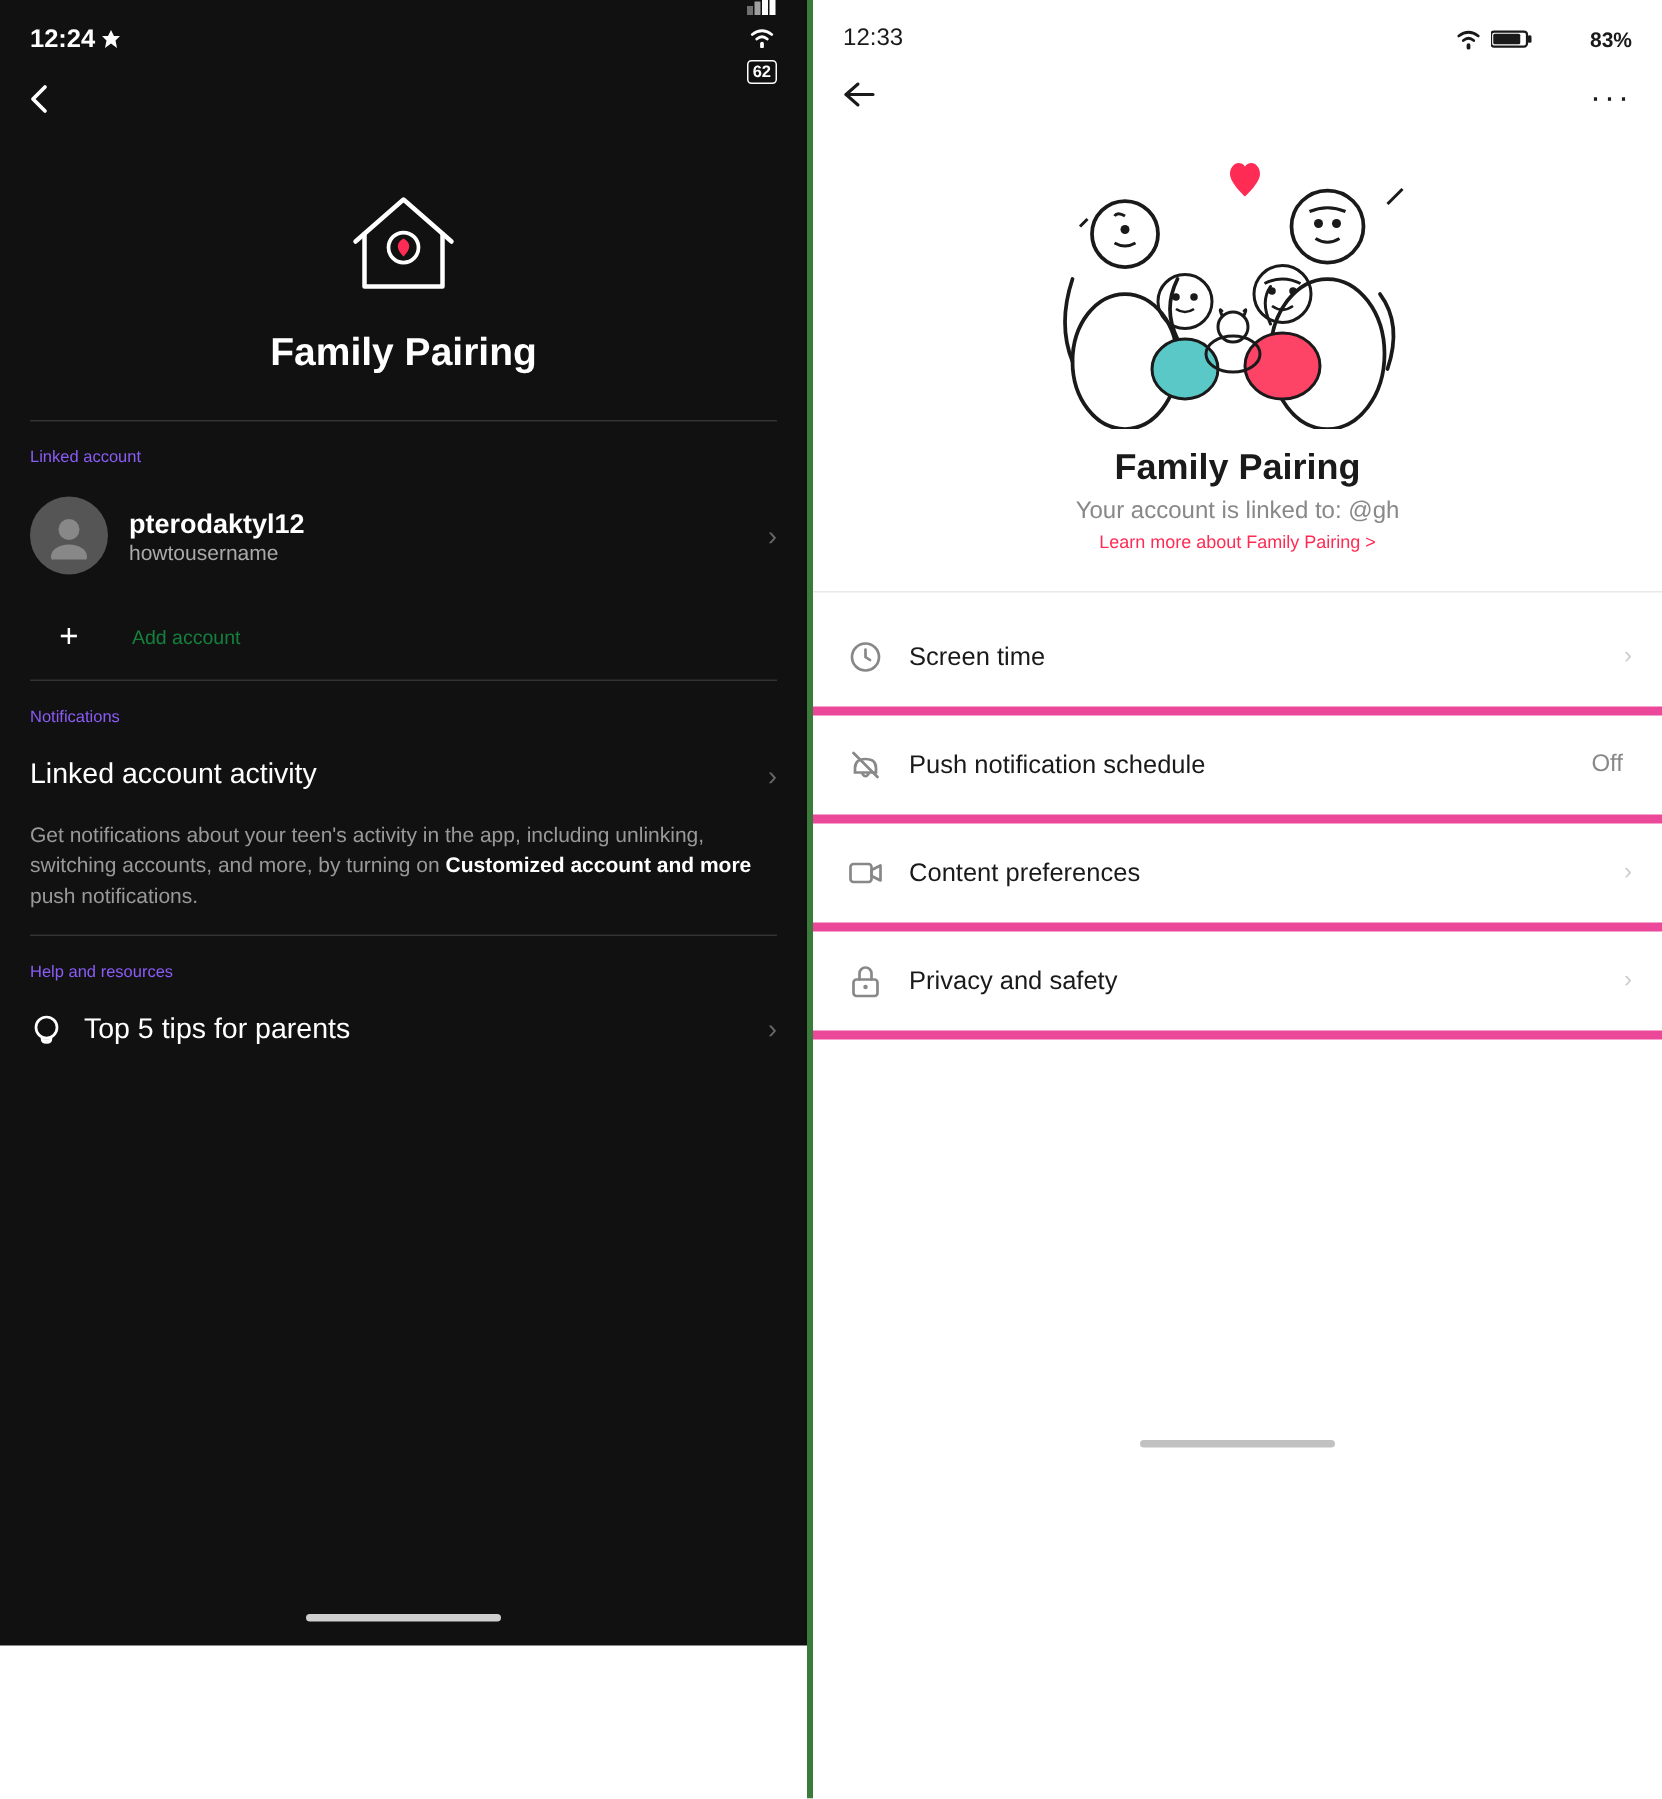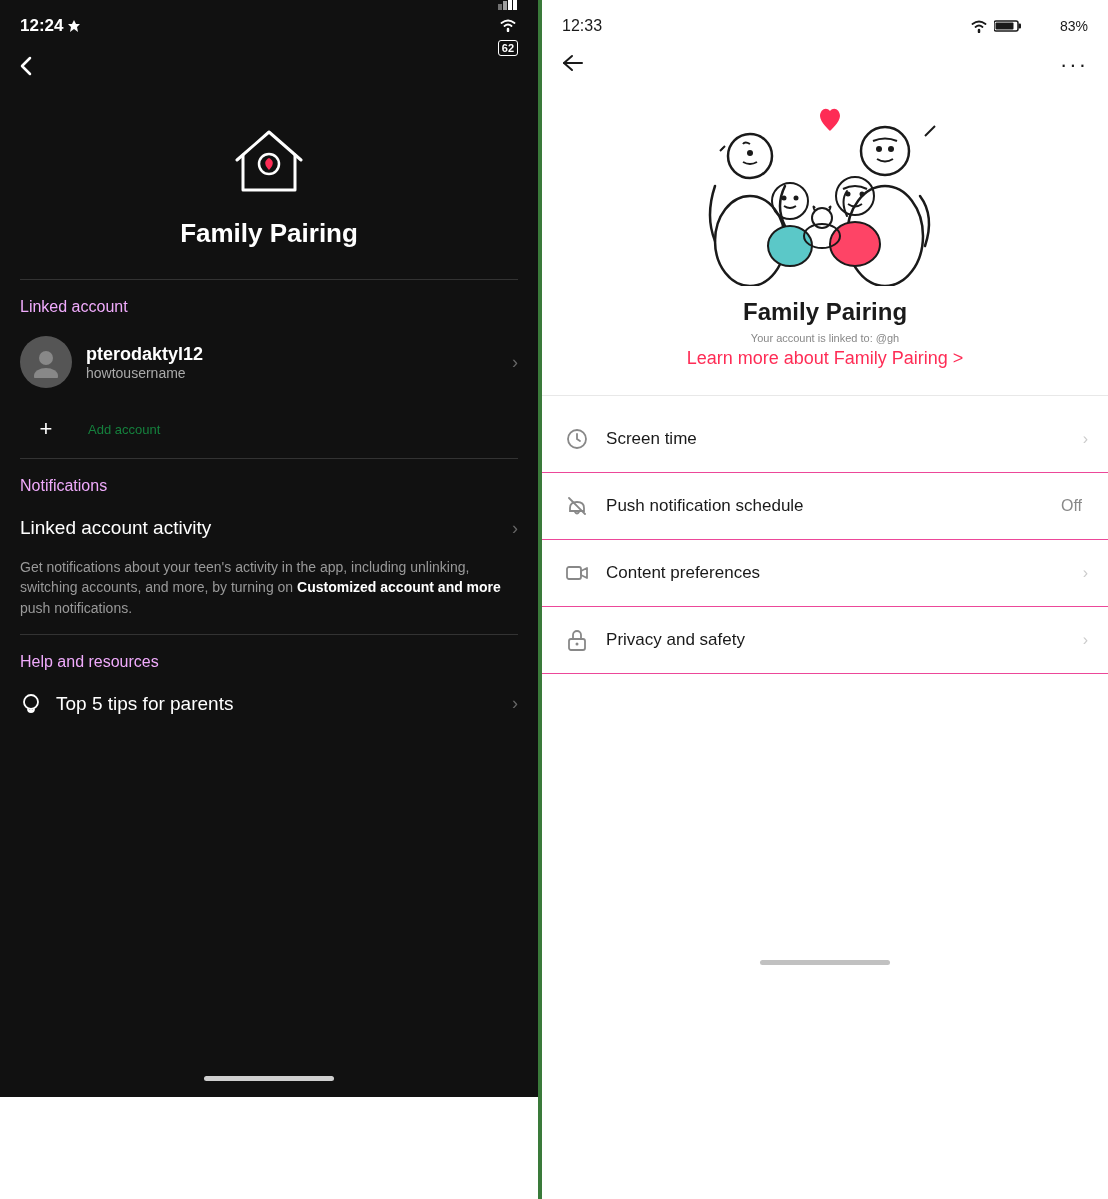--- a/index.html
+++ b/index.html
@@ -67,22 +67,22 @@
       text-align: center;
     }
 
     .divider {
       height: 1px;
       background: #333;
       margin: 0 20px;
     }
 
     .section-label {
-      font-size: 16px;
-      color: #f0abfc;
+      font-size: 11px;
+      color: #8b5cf6;
       padding: 18px 20px 8px;
       font-weight: 400;
     }
 
     .linked-account-item {
       display: flex;
       align-items: center;
       padding: 12px 20px;
       cursor: pointer;
     }
@@ -242,44 +242,44 @@
       margin-bottom: 12px;
     }
     .right-title {
       font-size: 24px;
       font-weight: 700;
       color: #1a1a1a;
       text-align: center;
       margin-bottom: 6px;
     }
     .right-subtitle {
-      font-size: 11px;
+      font-size: 16px;
       color: #888;
       text-align: center;
       margin-bottom: 4px;
     }
     .learn-more-link {
-      font-size: 18px;
+      font-size: 12px;
       color: #fe2c55;
       text-align: center;
       font-weight: 500;
       cursor: pointer;
     }
 
     .right-divider {
       height: 1px;
       background: #e8e8e8;
       margin: 10px 0;
     }
 
     .menu-item {
       display: flex;
       align-items: center;
       padding: 18px 20px;
-      border-bottom: 1px solid #ec4899;
+      border-bottom: 6px solid #ec4899;
       cursor: pointer;
     }
     .menu-icon {
       width: 30px;
       height: 30px;
       display: flex;
       align-items: center;
       justify-content: center;
       margin-right: 14px;
       color: #666;
@@ -437,21 +437,21 @@
         <path d="M9 11 Q9 13 9 13" stroke="#1a1a1a" stroke-width="2.5" fill="none" stroke-linecap="round"></path>
         <path d="M5.5 8 Q9 5 12.5 8" stroke="#1a1a1a" stroke-width="1.8" fill="none" stroke-linecap="round"></path>
         <path d="M2.5 5 Q9 0 15.5 5" stroke="#1a1a1a" stroke-width="1.8" fill="none" stroke-linecap="round"></path>
       </svg>
 
       <svg width="28" height="14" viewBox="0 0 28 14">
         <rect x="0" y="2" width="24" height="10" rx="2" stroke="#1a1a1a" stroke-width="1.5" fill="none"></rect>
         <rect x="24.5" y="4.5" width="2.5" height="5" rx="1" fill="#1a1a1a"></rect>
         <rect x="1.5" y="3.5" width="18" height="7" rx="1" fill="#1a1a1a"></rect>
       </svg>
-      <span style="font-size:14px;font-weight:400;margin-left:32px;">83%</span>
+      <span style="font-size:14px;font-weight:700;margin-left:32px;">83%</span>
     </div>
   </div>
 
   <div class="right-header">
     <div>
       <svg width="22" height="18" viewBox="0 0 22 18">
         <path d="M10 2L2 9L10 16" stroke="#1a1a1a" stroke-width="2" fill="none" stroke-linecap="round" stroke-linejoin="round"></path>
         <line x1="2" y1="9" x2="20" y2="9" stroke="#1a1a1a" stroke-width="2" stroke-linecap="round"></line>
       </svg>
     </div>

